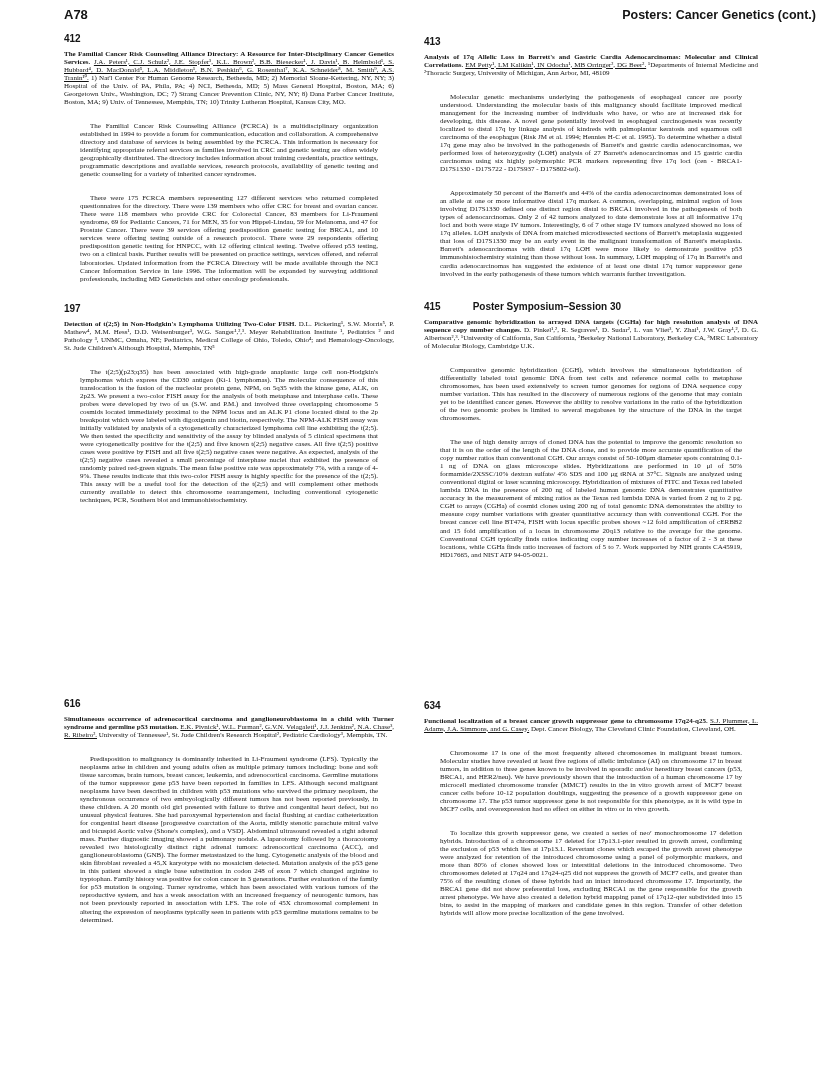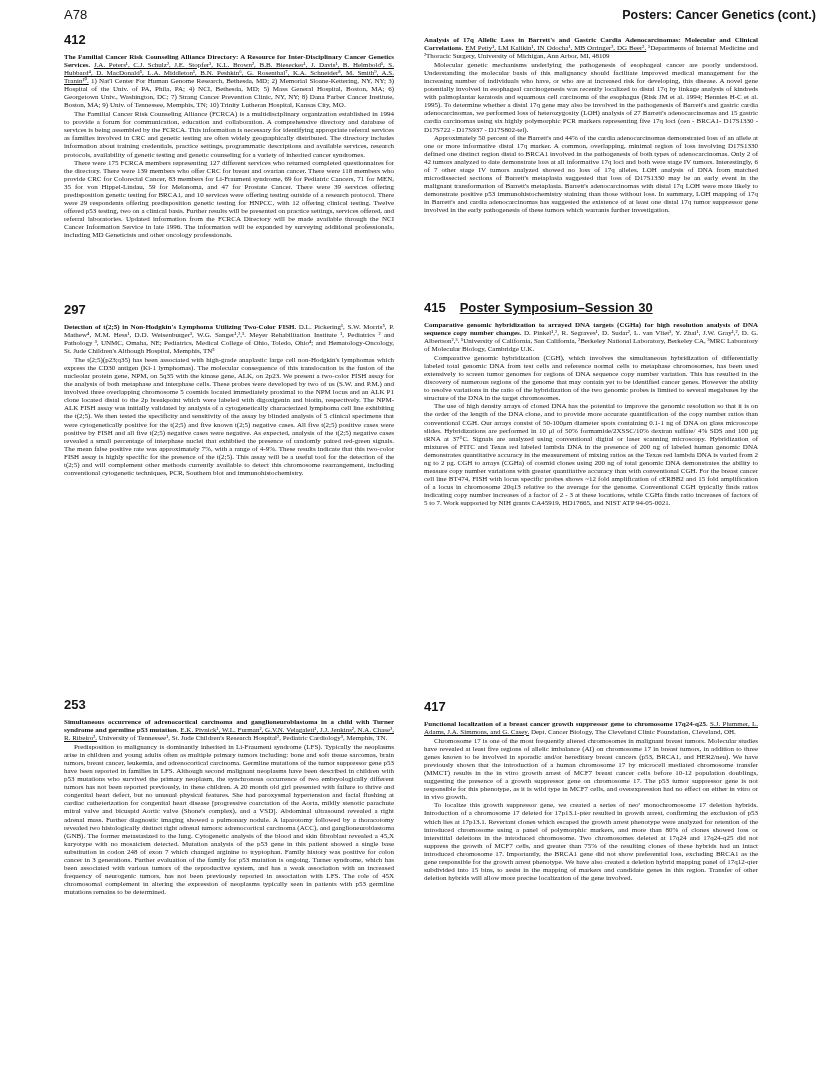--- a/index.html
+++ b/index.html
@@ -3,36 +3,36 @@
 <meta charset="utf-8">
 <style>
   * { box-sizing: border-box; }
   html, body { margin: 0; padding: 0; background: #ffffff; }
   .page {
     position: relative; width: 816px; height: 1081px; background: #ffffff;
     font-family: "Liberation Serif", serif; color: #141414; overflow: hidden;
   }
   .hdr-num {
     position: absolute; left: 64px; top: 7px;
-    font-family: "Liberation Sans", sans-serif; font-weight: 400; font-size: 13px;
+    font-family: "Liberation Sans", sans-serif; font-weight: 700; font-size: 13px;
   }
   .hdr-title {
     position: absolute; left: 0; right: 0; top: 8px; text-align: right;
     font-family: Liberation Sans, sans-serif; font-weight: 700; font-size: 12.5px;
   }
   .abstract { position: absolute; text-align: justify; font-size: 7px; line-height: 1.15; }
   .abs-num {
-    font-family: "Liberation Sans", sans-serif; font-weight: 700; font-size: 13px;
+    font-family: "Liberation Sans", sans-serif; font-weight: 700; font-size: 10px;
     margin: 0 0 5px 0; text-align: left;
   }
-  .abs-session { margin-left: 14px; text-decoration: underline; }
+  .abs-session { margin-left: 32px; }
   .abs-head { margin: 0 0 1px 0; }
   .title { font-weight: 700; }
   .authors.u { text-decoration: underline; }
-  .para { margin: 0; text-indent: 10px; }
+  .para { margin: 16px; text-indent: 10px; }
 </style>
 </head>
 <body>
 
 <div class="page">
 
   <div class="hdr-num">A78</div>
   <div class="hdr-title">Posters: Cancer Genetics (cont.)</div>
 
   <div class="abstract" style="left:64px; top:33px; width:330px;">
@@ -42,32 +42,35 @@
     <p class="abs-head">
       <span class="title">The Familial Cancer Risk Counseling Alliance Directory: A Resource for Inter-Disciplinary Cancer Genetics Services.</span>
       <span class="authors u">J.A. Peters¹, C.J. Schulz², J.E. Stopfer³, K.L. Brown², B.B. Biesecker¹, J. Davis¹, B. Helmbold¹, S. Hubbard⁴, D. MacDonald⁵, L.A. Middleton¹, B.N. Peshkin⁶, G. Rosenthal⁷, K.A. Schneider⁸, M. Smith⁹, A.S. Tranin¹⁰.</span>
       <span class="affil">1) Nat'l Center For Human Genome Research, Bethesda, MD; 2) Memorial Sloane-Kettering, NY, NY; 3) Hospital of the Univ. of PA, Phila, PA; 4) NCI, Bethesda, MD; 5) Mass General Hospital, Boston, MA; 6) Georgetown Univ., Washington, DC; 7) Strang Cancer Prevention Clinic, NY, NY; 8) Dana Farber Cancer Institute, Boston, MA; 9) Univ. of Tennessee, Memphis, TN; 10) Trinity Lutheran Hospital, Kansas City, MO.</span>
     </p>
     <p class="para">The Familial Cancer Risk Counseling Alliance (FCRCA) is a multidisciplinary organization established in 1994 to provide a forum for communication, education and collaboration. A comprehensive directory and database of services is being assembled by the FCRCA. This information is necessary for identifying appropriate referral services as families involved in CRC and genetic testing are often widely geographically distributed. The directory includes information about training credentials, practice settings, programmatic descriptions and available services, research protocols, availability of genetic testing and genetic counseling for a variety of inherited cancer syndromes.</p>
     <p class="para">There were 175 FCRCA members representing 127 different services who returned completed questionnaires for the directory. There were 139 members who offer CRC for breast and ovarian cancer. There were 118 members who provide CRC for Colorectal Cancer, 83 members for Li-Fraumeni syndrome, 69 for Pediatric Cancers, 71 for MEN, 35 for von Hippel-Lindau, 59 for Melanoma, and 47 for Prostate Cancer. There were 39 services offering predisposition genetic testing for BRCA1, and 10 services were offering testing outside of a research protocol. There were 29 respondents offering predisposition genetic testing for HNPCC, with 12 offering clinical testing. Twelve offered p53 testing, two on a clinical basis. Further results will be presented on practice settings, services offered, and referral laboratories. Updated information from the FCRCA Directory will be made available through the NCI Cancer Information Service in late 1996. The information will be expanded by surveying additional professionals, including MD Geneticists and other oncology professionals.</p>
   </div>
 
   <div class="abstract" style="left:424px; top:36px; width:334px;">
+    <div class="abs-num">
+      <span>413</span>
+    </div>
     <p class="abs-head">
       <span class="title">Analysis of 17q Allelic Loss in Barrett's and Gastric Cardia Adenocarcinomas: Molecular and Clinical Correlations.</span>
       <span class="authors u">EM Petty¹, LM Kalikin¹, IN Odocha¹, MB Orringer², DG Beer².</span>
       <span class="affil">¹Departments of Internal Medicine and ²Thoracic Surgery, University of Michigan, Ann Arbor, MI, 48109</span>
     </p>
     <p class="para">Molecular genetic mechanisms underlying the pathogenesis of esophageal cancer are poorly understood. Understanding the molecular basis of this malignancy should facilitate improved medical management for the increasing number of individuals who have, or who are at increased risk for developing, this disease. A novel gene potentially involved in esophageal carcinogenesis was recently localized to distal 17q by linkage analysis of kindreds with palmoplantar keratosis and squamous cell carcinoma of the esophagus (Risk JM et al. 1994; Hennies H-C et al. 1995). To determine whether a distal 17q gene may also be involved in the pathogenesis of Barrett's and gastric cardia adenocarcinomas, we performed loss of heterozygosity (LOH) analysis of 27 Barrett's adenocarcinomas and 15 gastric cardia carcinomas using six highly polymorphic PCR markers representing five 17q loci (cen - BRCA1- D17S1330 - D17S722 - D17S937 - D17S802-tel).</p>
     <p class="para">Approximately 50 percent of the Barrett's and 44% of the cardia adenocarcinomas demonstrated loss of an allele at one or more informative distal 17q marker. A common, overlapping, minimal region of loss involving D17S1330 defined one distinct region distal to BRCA1 involved in the pathogenesis of both types of adenocarcinomas. Only 2 of 42 tumors analyzed to date demonstrate loss at all informative 17q loci and both were stage IV tumors. Interestingly, 6 of 7 other stage IV tumors analyzed showed no loss of 17q alleles. LOH analysis of DNA from matched microdissected sections of Barrett's metaplasia suggested that loss of D17S1330 may be an early event in the malignant transformation of Barrett's metaplasia. Barrett's adenocarcinomas with distal 17q LOH were more likely to demonstrate positive p53 immunohistochemistry staining than those without loss. In summary, LOH mapping of 17q in Barrett's and cardia adenocarcinomas has suggested the existence of at least one distal 17q tumor suppressor gene involved in the early pathogenesis of these tumors which warrants further investigation.</p>
   </div>
 
   <div class="abstract" style="left:64px; top:303px; width:330px;">
     <div class="abs-num">
-      <span>297</span>
+      <span>197</span>
     </div>
     <p class="abs-head">
       <span class="title">Detection of t(2;5) in Non-Hodgkin's Lymphoma Utilizing Two-Color FISH.</span>
       <span class="authors">D.L. Pickering¹, S.W. Morris⁵, P. Mathew⁴, M.M. Hess¹, D.D. Weisenburger³, W.G. Sanger¹,²,³.</span>
       <span class="affil">Meyer Rehabilitation Institute ¹, Pediatrics ² and Pathology ³, UNMC, Omaha, NE; Pediatrics, Medical College of Ohio, Toledo, Ohio⁴; and Hematology-Oncology, St. Jude Children's Although Hospital, Memphis, TN⁵</span>
     </p>
     <p class="para">The t(2;5)(p23;q35) has been associated with high-grade anaplastic large cell non-Hodgkin's lymphomas which express the CD30 antigen (Ki-1 lymphomas). The molecular consequence of this translocation is the fusion of the nucleolar protein gene, NPM, on 5q35 with the kinase gene, ALK, on 2p23. We present a two-color FISH assay for the analysis of both metaphase and interphase cells. These probes were developed by two of us (S.W. and P.M.) and involved three overlapping chromosome 5 cosmids located immediately proximal to the NPM locus and an ALK P1 clone located distal to the 2p breakpoint which were labeled with digoxigenin and biotin, respectively. The NPM-ALK FISH assay was initially validated by analysis of a cytogenetically characterized lymphoma cell line exhibiting the t(2;5). We then tested the specificity and sensitivity of the assay by blinded analysis of 5 clinical specimens that were cytogenetically positive for the t(2;5) and five known t(2;5) negative cases. All five t(2;5) positive cases were positive by FISH and all five t(2;5) negative cases were negative. As expected, analysis of the t(2;5) negative cases revealed a small percentage of interphase nuclei that exhibited the presence of randomly paired red-green signals. The mean false positive rate was approximately 7%, with a range of 4-9%. These results indicate that this two-color FISH assay is highly specific for the presence of the t(2;5). This assay will be a useful tool for the detection of the t(2;5) and will complement other methods currently available to detect this chromosome rearrangement, including conventional cytogenetic techniques, PCR, Southern blot and immunohistochemistry.</p>
   </div>
 
   <div class="abstract" style="left:424px; top:301px; width:334px;">
@@ -78,33 +81,33 @@
       <span class="title">Comparative genomic hybridization to arrayed DNA targets (CGHa) for high resolution analysis of DNA sequence copy number changes.</span>
       <span class="authors">D. Pinkel¹,², R. Segraves¹, D. Sudar², L. van Vliet³, Y. Zhai¹, J.W. Gray¹,², D. G. Albertson²,³.</span>
       <span class="affil">¹University of California, San California, ²Berkeley National Laboratory, Berkeley CA, ³MRC Laboratory of Molecular Biology, Cambridge U.K.</span>
     </p>
     <p class="para">Comparative genomic hybridization (CGH), which involves the simultaneous hybridization of differentially labeled total genomic DNA from test cells and reference normal cells to metaphase chromosomes, has been used extensively to screen tumor genomes for regions of DNA sequence copy number variation. This has resulted in the discovery of numerous regions of the genome that may contain yet to be identified cancer genes. However the ability to resolve variations in the ratio of the hybridization of the two genomic probes is limited to several megabases by the structure of the DNA in the target chromosomes.</p>
     <p class="para">The use of high density arrays of cloned DNA has the potential to improve the genomic resolution so that it is on the order of the length of the DNA clone, and to provide more accurate quantification of the copy number ratios than conventional CGH. Our arrays consist of 50-100μm diameter spots containing 0.1-1 ng of DNA on glass microscope slides. Hybridizations are performed in 10 μl of 50% formamide/2XSSC/10% dextran sulfate/ 4% SDS and 100 μg tRNA at 37°C. Signals are analyzed using conventional digital or laser scanning microscopy. Hybridization of mixtures of FITC and Texas red labeled lambda DNA in the presence of 200 ng of labeled human genomic DNA demonstrates quantitative accuracy in the measurement of mixing ratios as the Texas red lambda DNA is varied from 2 ng to 2 pg. CGH to arrays (CGHa) of cosmid clones using 200 ng of total genomic DNA demonstrates the ability to measure copy number variations with greater quantitative accuracy than with conventional CGH. For the breast cancer cell line BT474, FISH with locus specific probes shows ~12 fold amplification of cERBB2 and 15 fold amplification of a locus in chromosome 20q13 relative to the average for the genome. Conventional CGH typically finds ratios indicating copy number increases of a factor of 2 - 3 at these locations, while CGHa finds ratio increases of factors of 5 to 7. Work supported by NIH grants CA45919, HD17665, and NIST ATP 94-05-0021.</p>
   </div>
 
   <div class="abstract" style="left:64px; top:698px; width:330px;">
     <div class="abs-num">
-      <span>253</span>
+      <span>616</span>
     </div>
     <p class="abs-head">
       <span class="title">Simultaneous occurrence of adrenocortical carcinoma and ganglioneuroblastoma in a child with Turner syndrome and germline p53 mutation.</span>
       <span class="authors u">E.K. Pivnick¹, W.L. Furman², G.V.N. Velagaleti¹, J.J. Jenkins², N.A. Chase³, R. Ribeiro².</span>
       <span class="affil">University of Tennessee¹, St. Jude Children's Research Hospital², Pediatric Cardiology³, Memphis, TN.</span>
     </p>
     <p class="para">Predisposition to malignancy is dominantly inherited in Li-Fraumeni syndrome (LFS). Typically the neoplasms arise in children and young adults often as multiple primary tumors including: bone and soft tissue sarcomas, brain tumors, breast cancer, leukemia, and adrenocortical carcinoma. Germline mutations of the tumor suppressor gene p53 have been reported in families in LFS. Although second malignant neoplasms have been described in children with p53 mutations who survived the primary neoplasm, the synchronous occurrence of two embryologically different tumors has not been reported previously, in these children. A 20 month old girl presented with failure to thrive and congenital heart defect, but no unusual physical features. She had paroxysmal hypertension and facial flushing at cardiac catheterization for congenital heart disease [progressive coarctation of the Aorta, mildly stenotic parachute mitral valve and bicuspid Aortic valve (Shone's complex), and a VSD]. Abdominal ultrasound revealed a right adrenal mass. Further diagnostic imaging showed a pulmonary nodule. A laparotomy followed by a thoracotomy revealed two histologically distinct right adrenal tumors: adrenocortical carcinoma (ACC), and ganglioneuroblastoma (GNB). The former metastasized to the lung. Cytogenetic analysis of the blood and skin fibroblast revealed a 45,X karyotype with no mosaicism detected. Mutation analysis of the p53 gene in this patient showed a single base substitution in codon 248 of exon 7 which changed arginine to tryptophan. Family history was positive for colon cancer in 3 generations. Further evaluation of the family for p53 mutation is ongoing. Turner syndrome, which has been associated with various tumors of the reproductive system, and has a weak association with an increased frequency of neurogenic tumors, has not been previously reported in association with LFS. The role of 45X chromosomal complement in altering the expression of neoplasms typically seen in patients with p53 germline mutations remains to be determined.</p>
   </div>
 
   <div class="abstract" style="left:424px; top:700px; width:334px;">
     <div class="abs-num">
-      <span>417</span>
+      <span>634</span>
     </div>
     <p class="abs-head">
       <span class="title">Functional localization of a breast cancer growth suppressor gene to chromosome 17q24-q25.</span>
       <span class="authors u">S.J. Plummer, L. Adams, J.A. Simmons, and G. Casey.</span>
       <span class="affil">Dept. Cancer Biology, The Cleveland Clinic Foundation, Cleveland, OH.</span>
     </p>
     <p class="para">Chromosome 17 is one of the most frequently altered chromosomes in malignant breast tumors. Molecular studies have revealed at least five regions of allelic imbalance (AI) on chromosome 17 in breast tumors, in addition to three genes known to be involved in sporadic and/or hereditary breast cancers (p53, BRCA1, and HER2/neu). We have previously shown that the introduction of a human chromosome 17 by microcell mediated chromosome transfer (MMCT) results in the in vitro growth arrest of MCF7 breast cancer cells before 10-12 population doublings, suggesting the presence of a growth suppressor gene on chromosome 17. The p53 tumor suppressor gene is not responsible for this phenotype, as it is wild type in MCF7 cells, and overexpression had no effect on either in vitro or in vivo growth.</p>
     <p class="para">To localize this growth suppressor gene, we created a series of neoʳ monochromosome 17 deletion hybrids. Introduction of a chromosome 17 deleted for 17p13.1-pter resulted in growth arrest, confirming the exclusion of p53 which lies at 17p13.1. Revertant clones which escaped the growth arrest phenotype were analyzed for retention of the introduced chromosome using a panel of polymorphic markers, and more than 80% of clones showed loss or interstitial deletions in the introduced chromosome. Two chromosomes deleted at 17q24 and 17q24-q25 did not suppress the growth of MCF7 cells, and greater than 75% of the resulting clones of these hybrids had an intact introduced chromosome 17. Importantly, the BRCA1 gene did not show preferential loss, excluding BRCA1 as the gene responsible for the growth arrest phenotype. We have also created a deletion hybrid mapping panel of 17q12-qter subdivided into 15 bins, to assist in the mapping of markers and candidate genes in this region. Transfer of other deletion hybrids will allow more precise localization of the gene involved.</p>
   </div>
 

